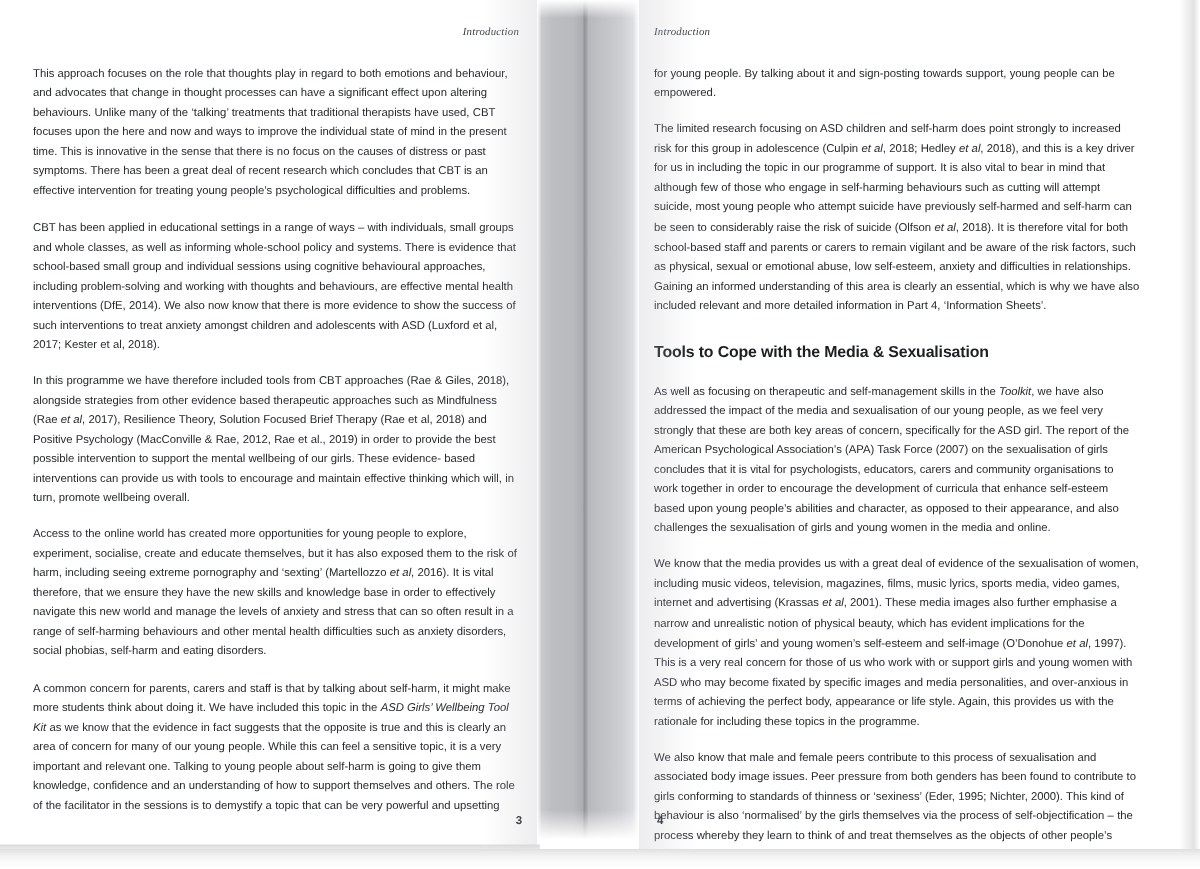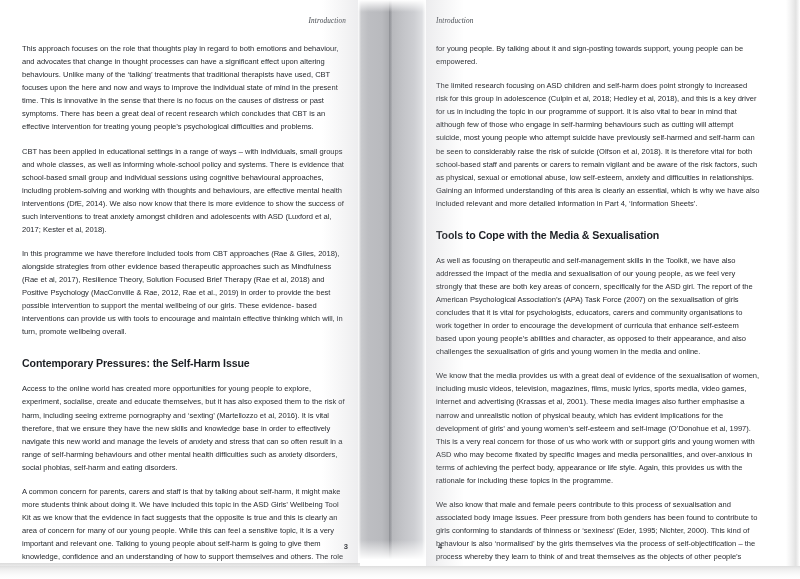--- a/index.html
+++ b/index.html
@@ -169,21 +169,21 @@
   h2.section {
     margin: 19px 0 12px 0;
     font-family: "Liberation Sans", sans-serif;
     font-size: 10.6px;
     font-weight: bold;
     color: #1c1f24;
     line-height: 1.25;
     letter-spacing: -0.1px;
   }
 
-  em, .it { }
+  em, .it { font-style: italic; }
 
   
   .folio {
     position: absolute;
     bottom: 17px;
     font-family: "Liberation Sans", sans-serif;
     font-size: 7.6px;
     font-weight: bold;
     color: #23262b;
   }
@@ -197,21 +197,20 @@
   <div class="backdrop"></div>
 
   <div class="page page-left">
     <div class="content">
       <div class="runhead">Introduction</div>
 
       <p class="body">This approach focuses on the role that thoughts play in regard to both emotions and behaviour, and advocates that change in thought processes can have a significant effect upon altering behaviours. Unlike many of the ‘talking’ treatments that traditional therapists have used, CBT focuses upon the here and now and ways to improve the individual state of mind in the present time. This is innovative in the sense that there is no focus on the causes of distress or past symptoms. There has been a great deal of recent research which concludes that CBT is an effective intervention for treating young people’s psychological difficulties and problems.</p>
       <p class="body">CBT has been applied in educational settings in a range of ways – with individuals, small groups and whole classes, as well as informing whole-school policy and systems. There is evidence that school-based small group and individual sessions using cognitive behavioural approaches, including problem-solving and working with thoughts and behaviours, are effective mental health interventions (DfE, 2014). We also now know that there is more evidence to show the success of such interventions to treat anxiety amongst children and adolescents with ASD (Luxford et al, 2017; Kester et al, 2018).</p>
       <p class="body"><span>In this programme we have therefore included tools from CBT approaches (Rae &amp; Giles, 2018), alongside strategies from other evidence based therapeutic approaches such as Mindfulness (Rae </span><span class="it">et al</span><span>, 2017), Resilience Theory, Solution Focused Brief Therapy (Rae et al, 2018) and Positive Psychology (MacConville &amp; Rae, 2012, Rae et al., 2019) in order to provide the best possible intervention to support the mental wellbeing of our girls. These evidence- based interventions can provide us with tools to encourage and maintain effective thinking which will, in turn, promote wellbeing overall.</span></p>
 
-      <h2 class="section">Contemporary Pressures: the Self-Harm Issue</h2>
 
       <p class="body"><span>Access to the online world has created more opportunities for young people to explore, experiment, socialise, create and educate themselves, but it has also exposed them to the risk of harm, including seeing extreme pornography and ‘sexting’ (Martellozzo </span><span class="it">et al</span><span>, 2016). It is vital therefore, that we ensure they have the new skills and knowledge base in order to effectively navigate this new world and manage the levels of anxiety and stress that can so often result in a range of self-harming behaviours and other mental health difficulties such as anxiety disorders, social phobias, self-harm and eating disorders.</span></p>
       <p class="body"><span>A common concern for parents, carers and staff is that by talking about self-harm, it might make more students think about doing it. We have included this topic in the </span><span class="it">ASD Girls’ Wellbeing Tool Kit</span><span> as we know that the evidence in fact suggests that the opposite is true and this is clearly an area of concern for many of our young people. While this can feel a sensitive topic, it is a very important and relevant one. Talking to young people about self-harm is going to give them knowledge, confidence and an understanding of how to support themselves and others. The role of the facilitator in the sessions is to demystify a topic that can be very powerful and upsetting</span></p>
     </div>
     <div class="folio folio-left">3</div>
   </div>
 
   <div class="page page-right">
     <div class="content">
       <div class="runhead">Introduction</div>

